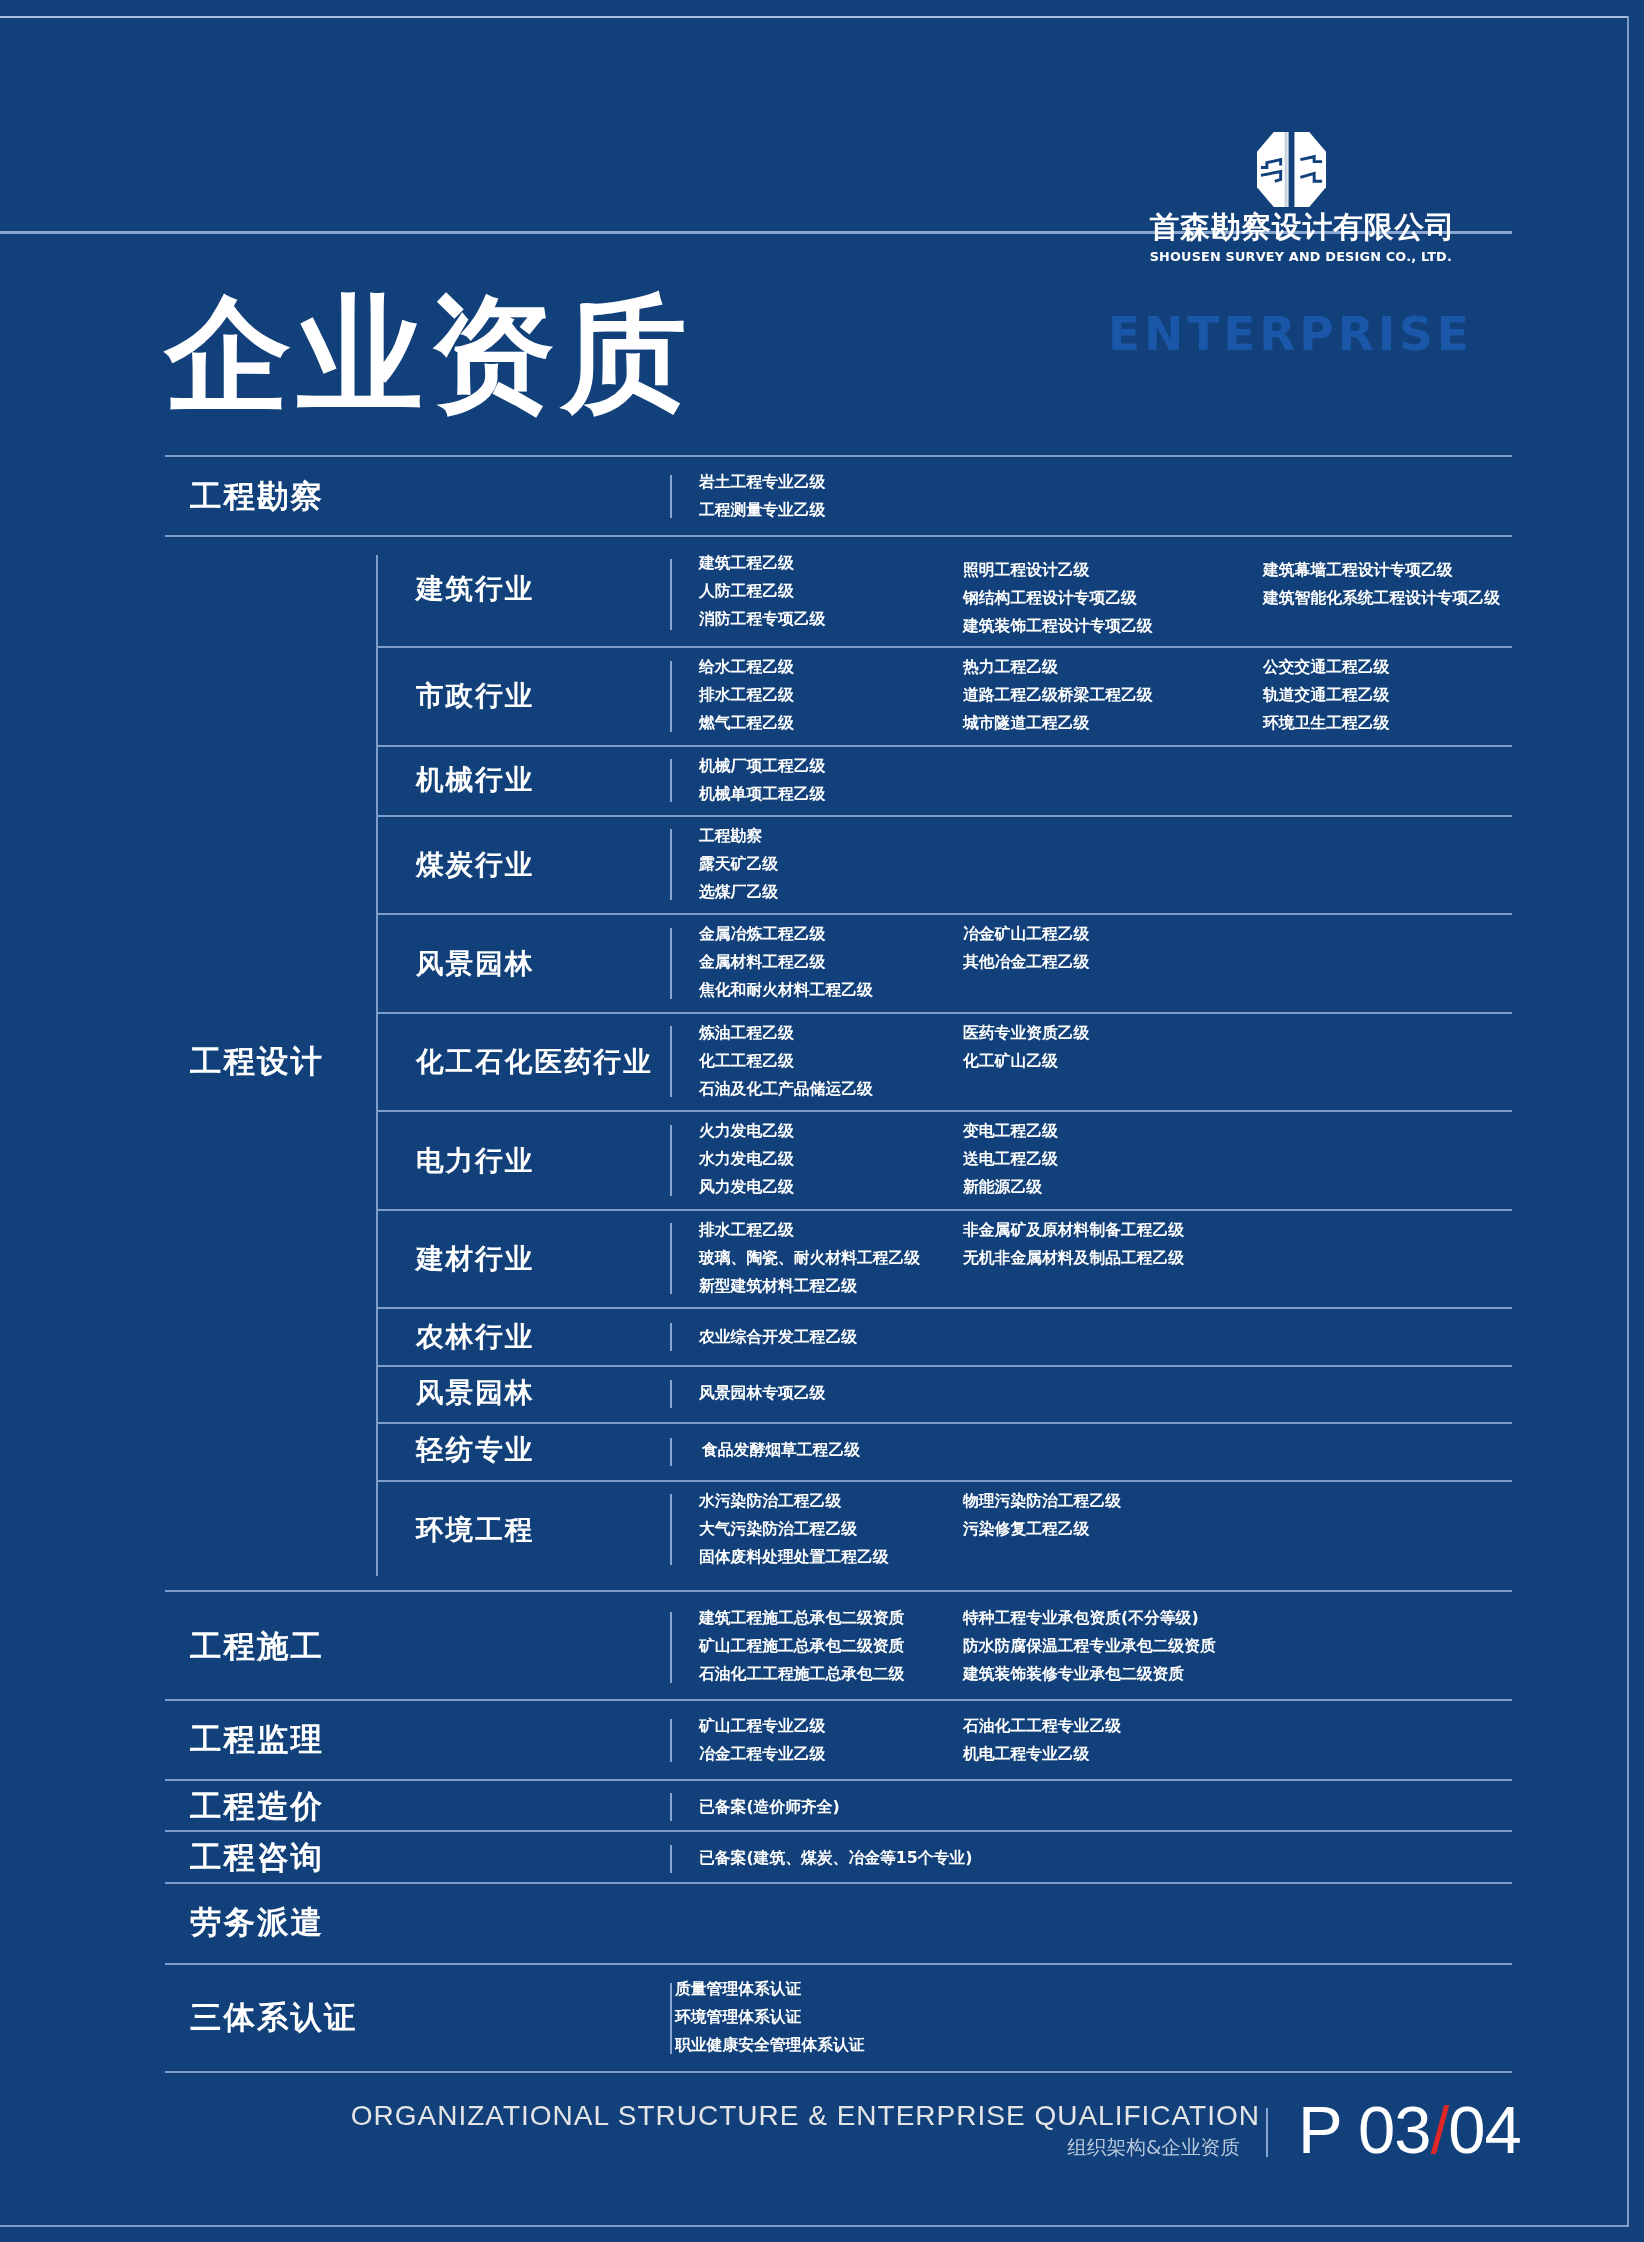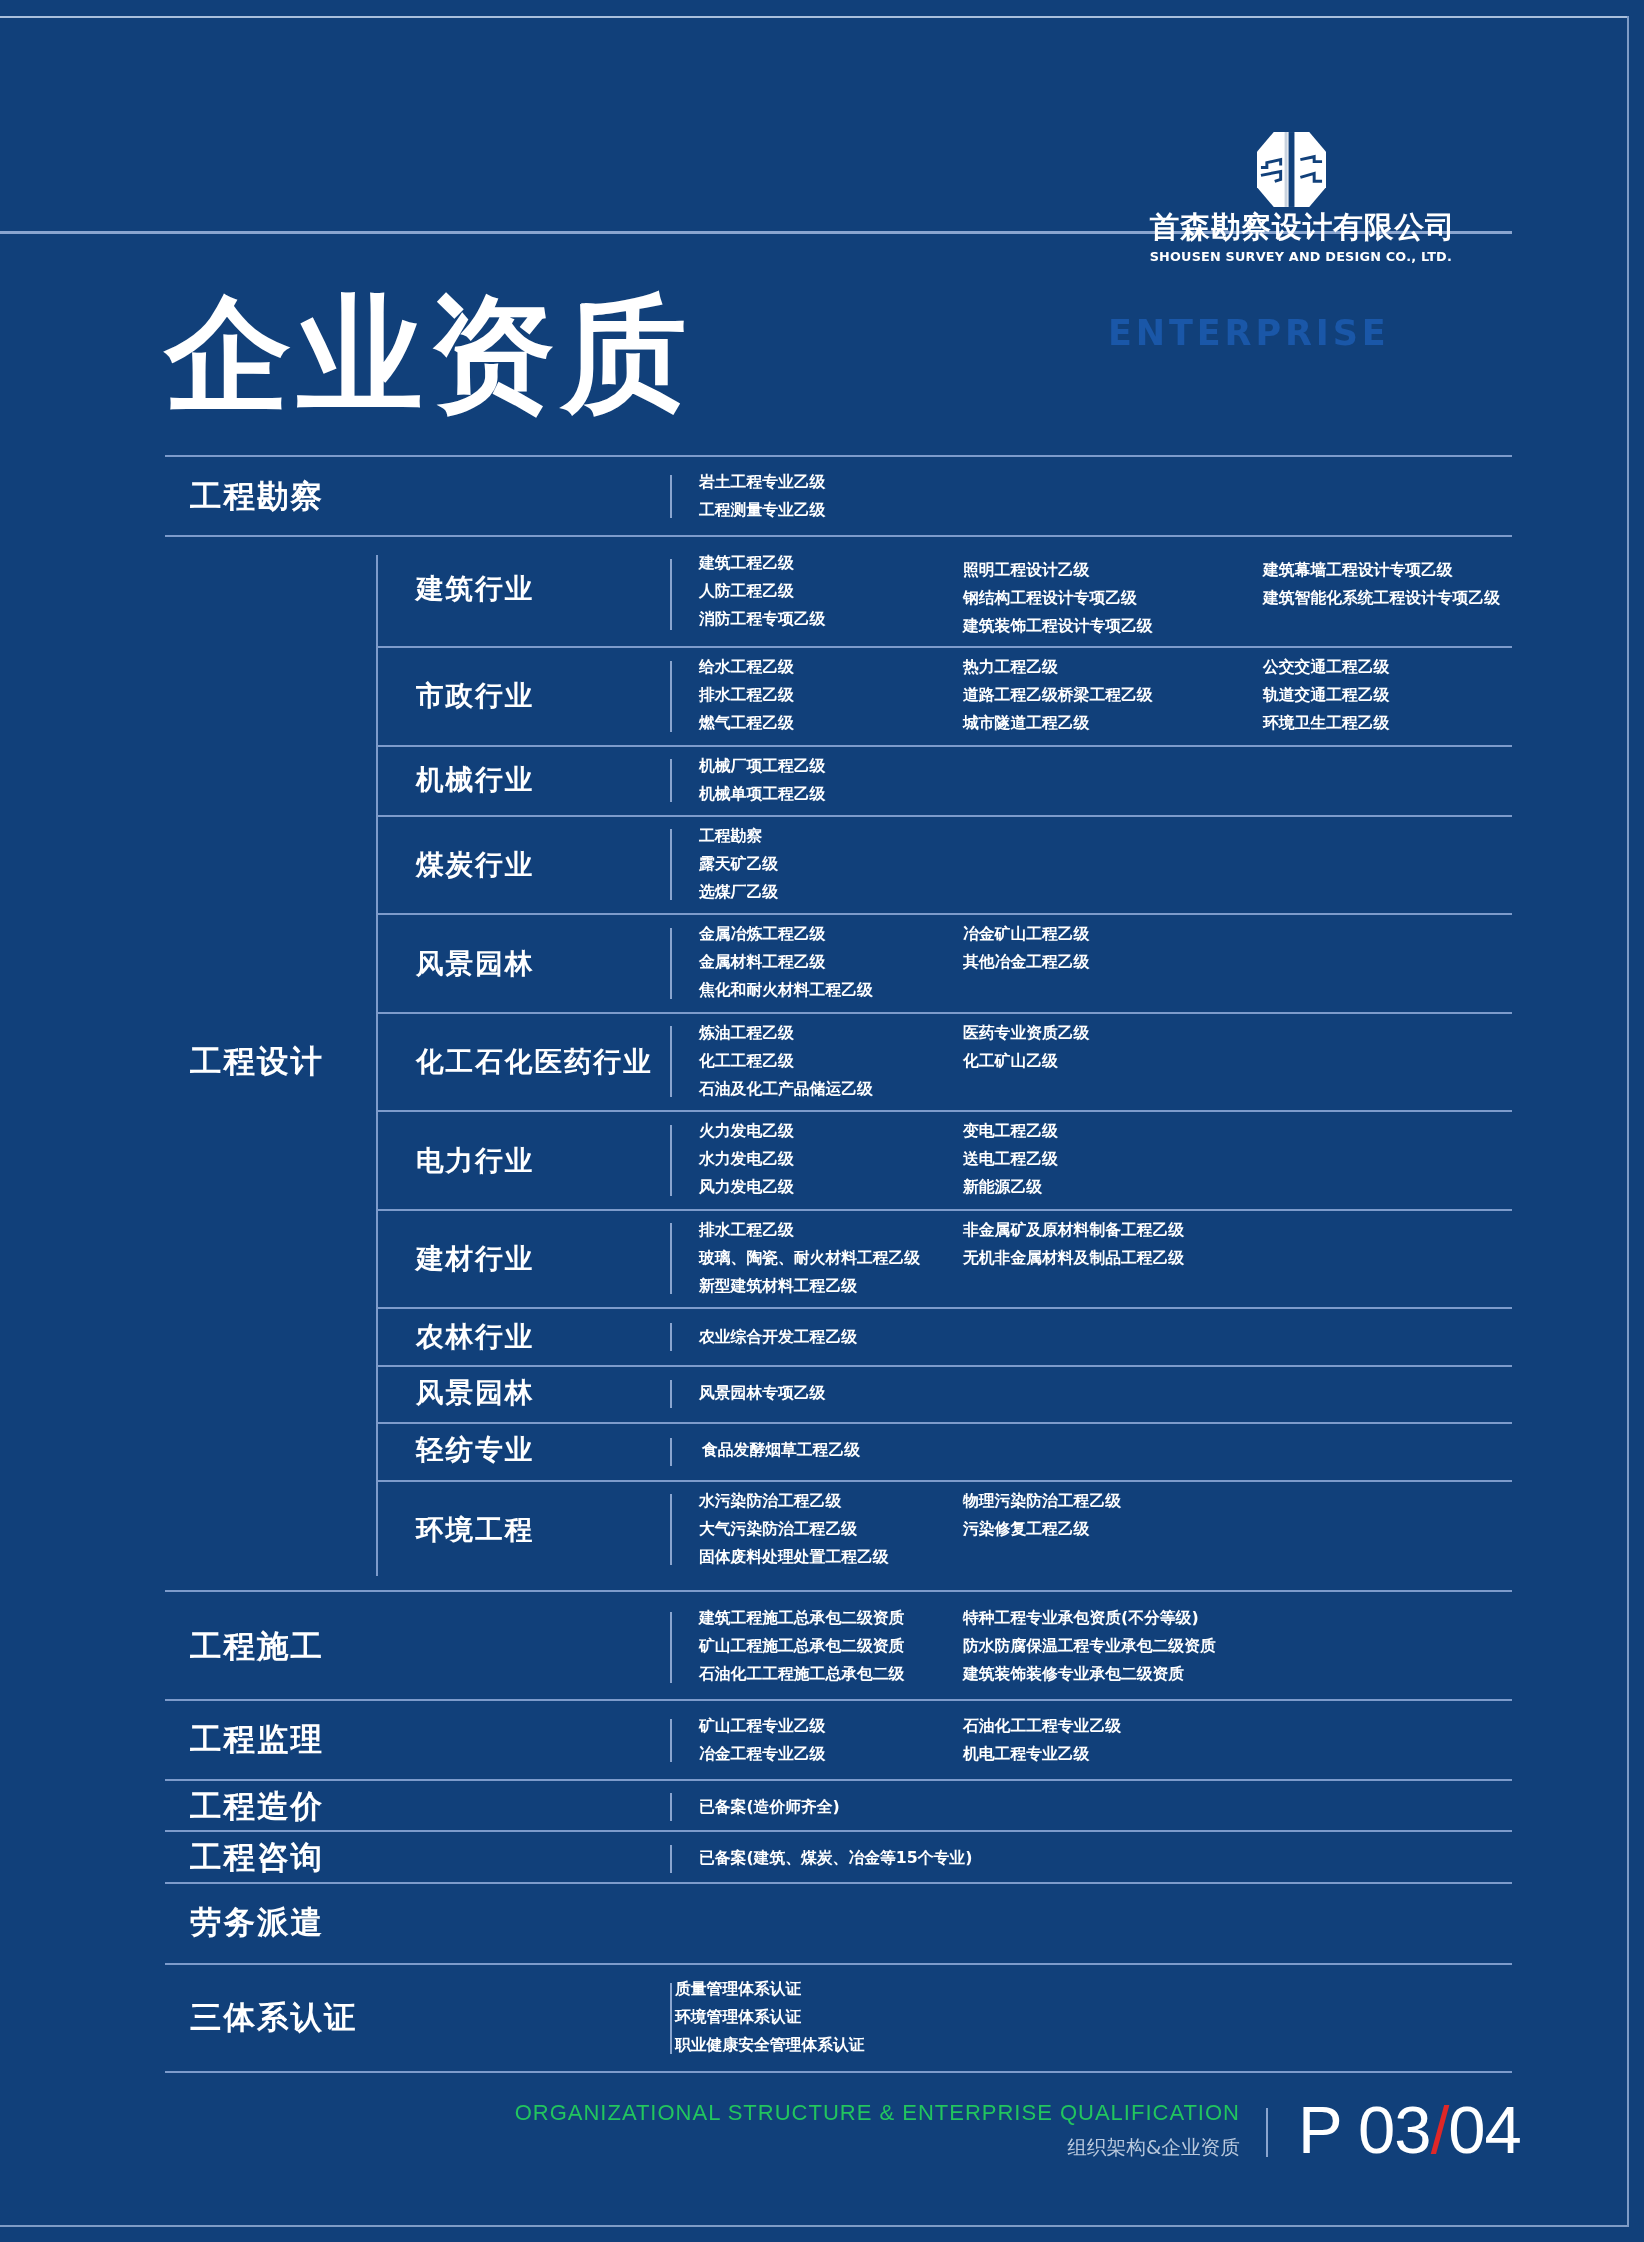--- a/index.html
+++ b/index.html
@@ -10,31 +10,31 @@
   .frame-bottom { position: absolute; left: 0; top: 2225px; width: 1628px; height: 2px; background: #7f9cc6; }
   .header-rule { position: absolute; left: 0; top: 231px; width: 1512px; height: 3px; background: #8aa5cf; }
 
   .logo { position: absolute; left: 1128px; top: 130px; height: 83px; display: flex; align-items: center; flex-direction: column; }
   .logo-mark { width: 69px; height: 79px; position: relative; }
   .logo-text { margin-left: 21.7px; display: flex; flex-direction: column; }
   .logo-cn { font-size: 29.6px; font-weight: bold; letter-spacing: 1px; line-height: 37px; }
   .logo-en { font-size: 12.8px; font-weight: bold; letter-spacing: 0.2px; line-height: 17.7px; margin-top: 2px; }
 
   .page-title { position: absolute; left: 165px; top: 281px; font-size: 126px; font-weight: bold; letter-spacing: 5.9px; line-height: 148px; }
-  .title-en { position: absolute; left: 1108px; top: 305px; font-family: "DejaVu Sans", sans-serif; font-weight: bold; color: #1a57a8; font-size: 35px; line-height: 57px; letter-spacing: 3.9px; }
+  .title-en { position: absolute; left: 1108px; top: 305px; font-family: "DejaVu Sans", sans-serif; font-weight: bold; color: #1a57a8; font-size: 47px; line-height: 57px; letter-spacing: 3.9px; }
 
   .hline { position: absolute; height: 2px; background: #7d9bcb; }
   .vline { position: absolute; width: 2px; background: #7d9bcb; }
   .marker { position: absolute; width: 2px; background: #8aa5cf; }
 
   .cat { position: absolute; left: 190px; font-size: 31.5px; font-weight: bold; line-height: 39px; letter-spacing: 2px; }
   .sub { position: absolute; left: 416px; font-size: 27.6px; font-weight: bold; line-height: 35px; letter-spacing: 2px; }
   .items { position: absolute; font-size: 15.8px; font-weight: bold; line-height: 28px; white-space: nowrap; }
 
-  .footer-en { position: absolute; right: 404px; top: 2100px; font-family: "Liberation Sans", sans-serif; font-size: 22px; color: #22c55e; letter-spacing: 1px; white-space: nowrap; }
+  .footer-en { position: absolute; right: 384px; top: 2100px; font-family: "Liberation Sans", sans-serif; font-size: 28px; color: #e5e5e5; letter-spacing: 1px; white-space: nowrap; }
   .footer-cn { position: absolute; right: 404px; top: 2134px; font-size: 19.7px; color: #b9c8dd; white-space: nowrap; }
   .footer-sep { position: absolute; left: 1266px; top: 2108px; width: 2px; height: 49px; background: #8aa5cf; }
   .page-num { position: absolute; left: 1298px; top: 2092px; font-family: "Liberation Sans", sans-serif; font-size: 67px; line-height: 75px; letter-spacing: -1px; white-space: nowrap; }
   .page-num .slash { color: #e02727; }
 </style>
 </head>
 <body>
 
 <div class="frame-top"></div>
 <div class="frame-right"></div>

